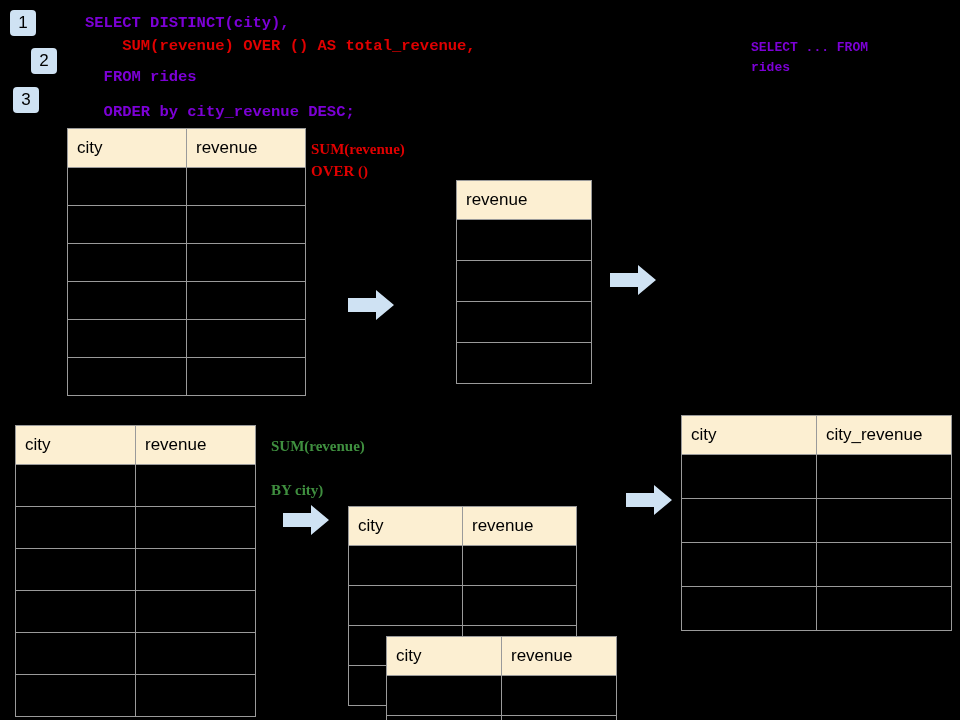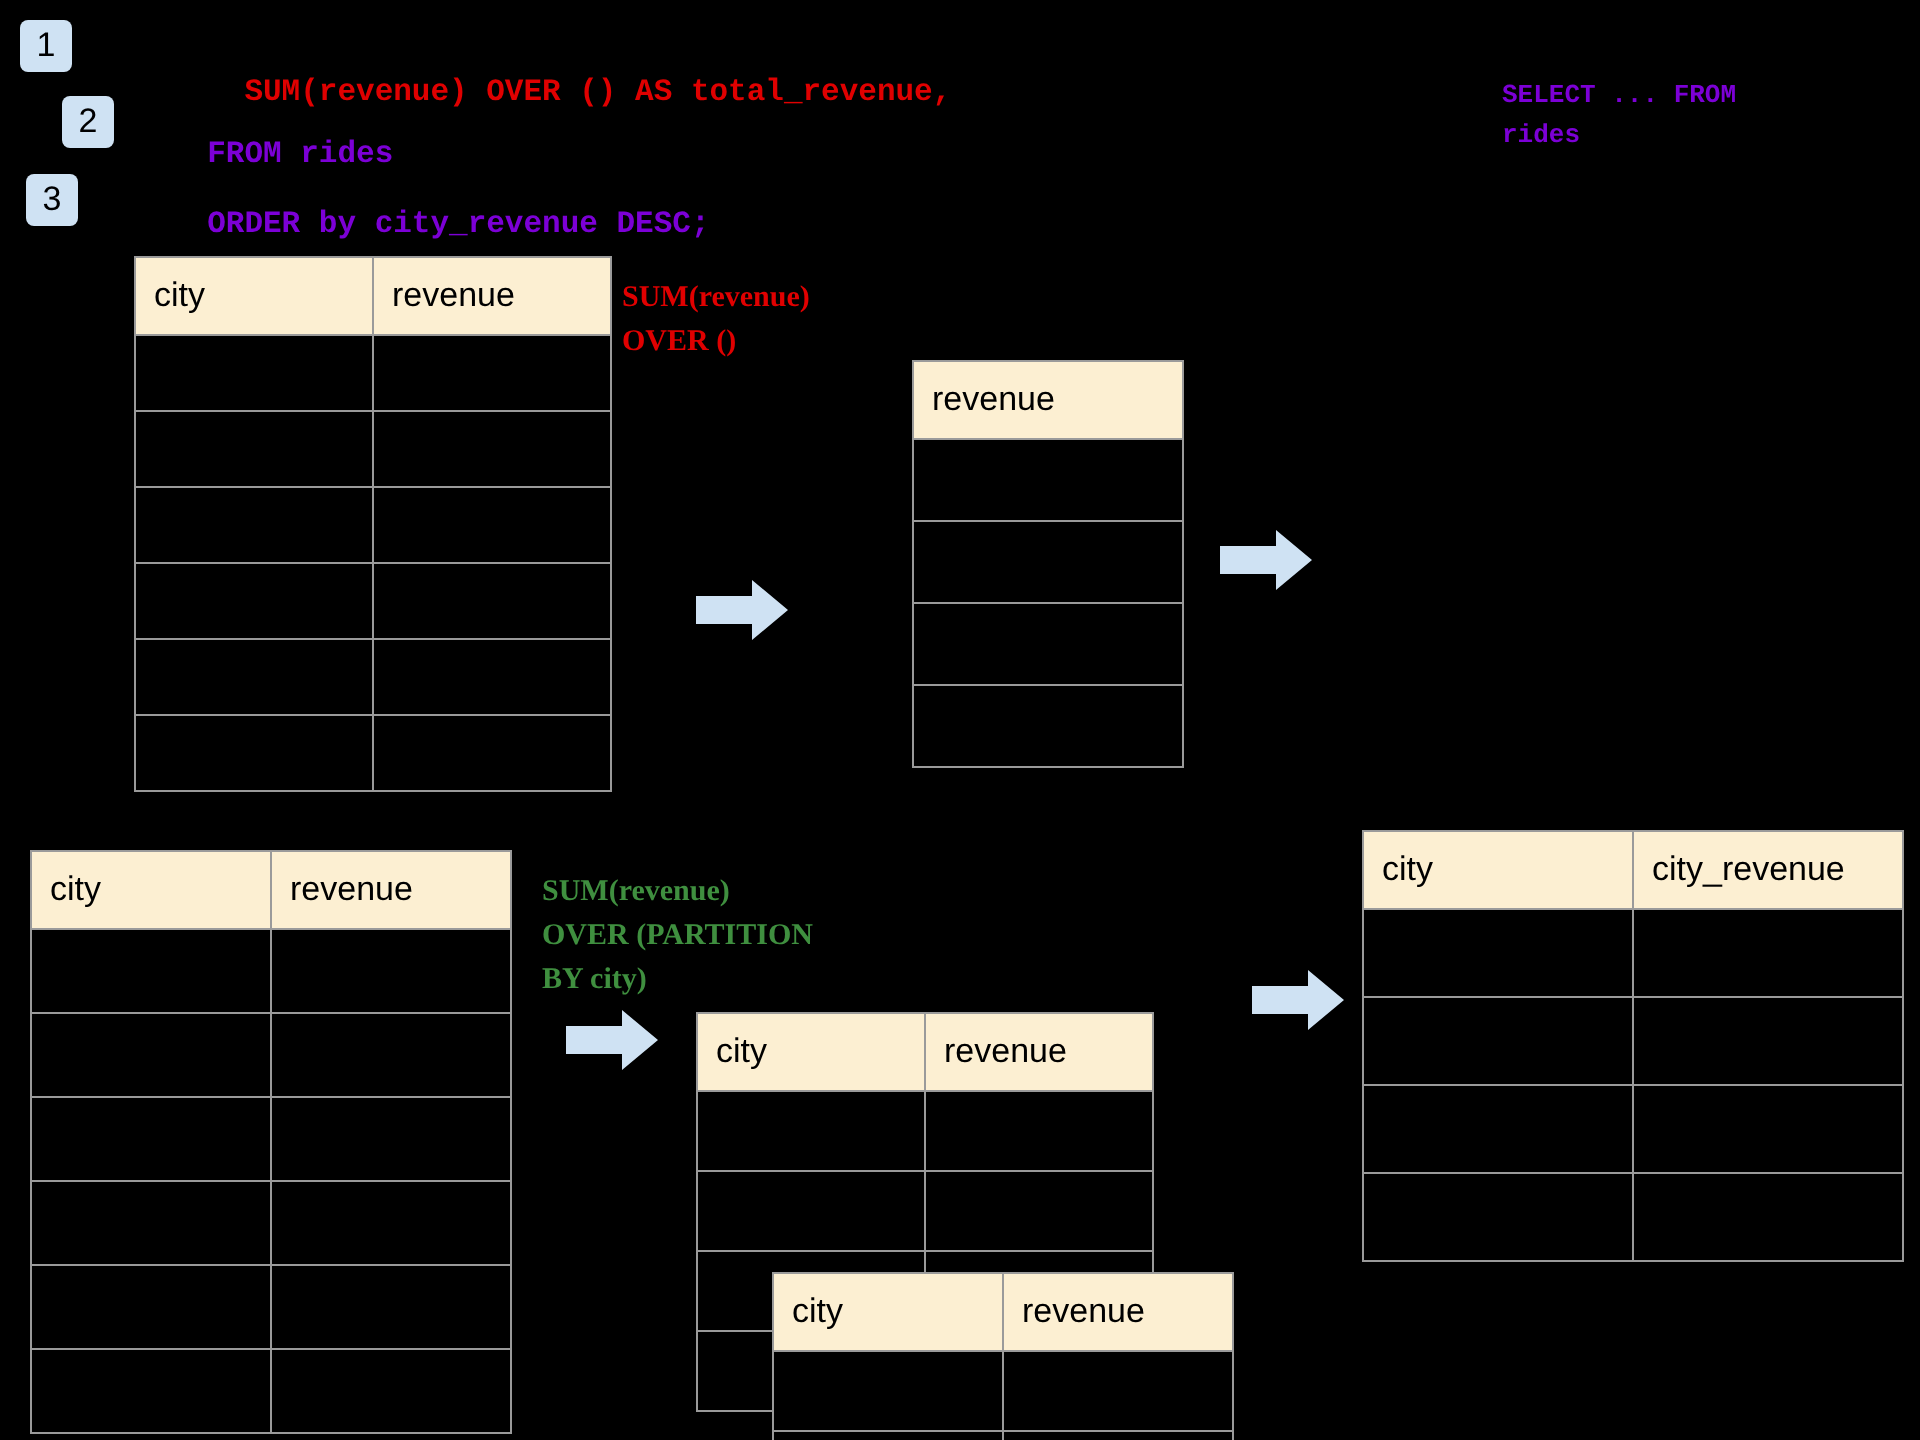--- a/index.html
+++ b/index.html
@@ -86,20 +86,21 @@
 </style>
 </head>
 <body>
 
 <div id="canvas">
 
   <div class="badge" style="left:10px; top:10px;">1</div>
   <div class="badge" style="left:31px; top:48px;">2</div>
   <div class="badge" style="left:13px; top:87px;">3</div>
 
+  <div class="code c-purple" style="left:85px; top:12px;">SELECT DISTINCT(city),</div>
   <div class="code c-red" style="left:85px; top:35px;">    SUM(revenue) OVER () AS total_revenue,</div>
   <div class="code c-purple" style="left:85px; top:66px;">  FROM rides</div>
   <div class="code c-purple" style="left:85px; top:101px;">  ORDER by city_revenue DESC;</div>
 
   <div class="code c-purple" style="left:751px; top:38px; font-size:13px; line-height:20px;">SELECT ... FROM</div>
   <div class="code c-purple" style="left:751px; top:58px; font-size:13px; line-height:20px;">rides</div>
 
   <table class="tbl" style="left:67px; top:128px; width:238px;">
     <colgroup>
         <col style="width:119px">
@@ -208,21 +209,20 @@
           <td></td>
         </tr>
       <tr>
           <td style="height:41px;"></td>
           <td></td>
         </tr>
     </tbody>
   </table>
 
   <div class="anno c-green" style="left:271px; top:435px;">SUM(revenue)</div>
-  <div class="anno c-green" style="left:271px; top:457px;">OVER (PARTITION</div>
   <div class="anno c-green" style="left:271px; top:479px;">BY city)</div>
 
   <svg class="arrow" style="left:283px; top:505px;" width="46" height="30" viewBox="0 0 46 30">
     <polygon points="0,8 28,8 28,0 46,15 28,30 28,22 0,22" fill="#cfe2f3"></polygon>
   </svg>
 
   <table class="tbl" style="left:348px; top:506px; width:228px;">
     <colgroup>
         <col style="width:114px">
         <col style="width:114px">

